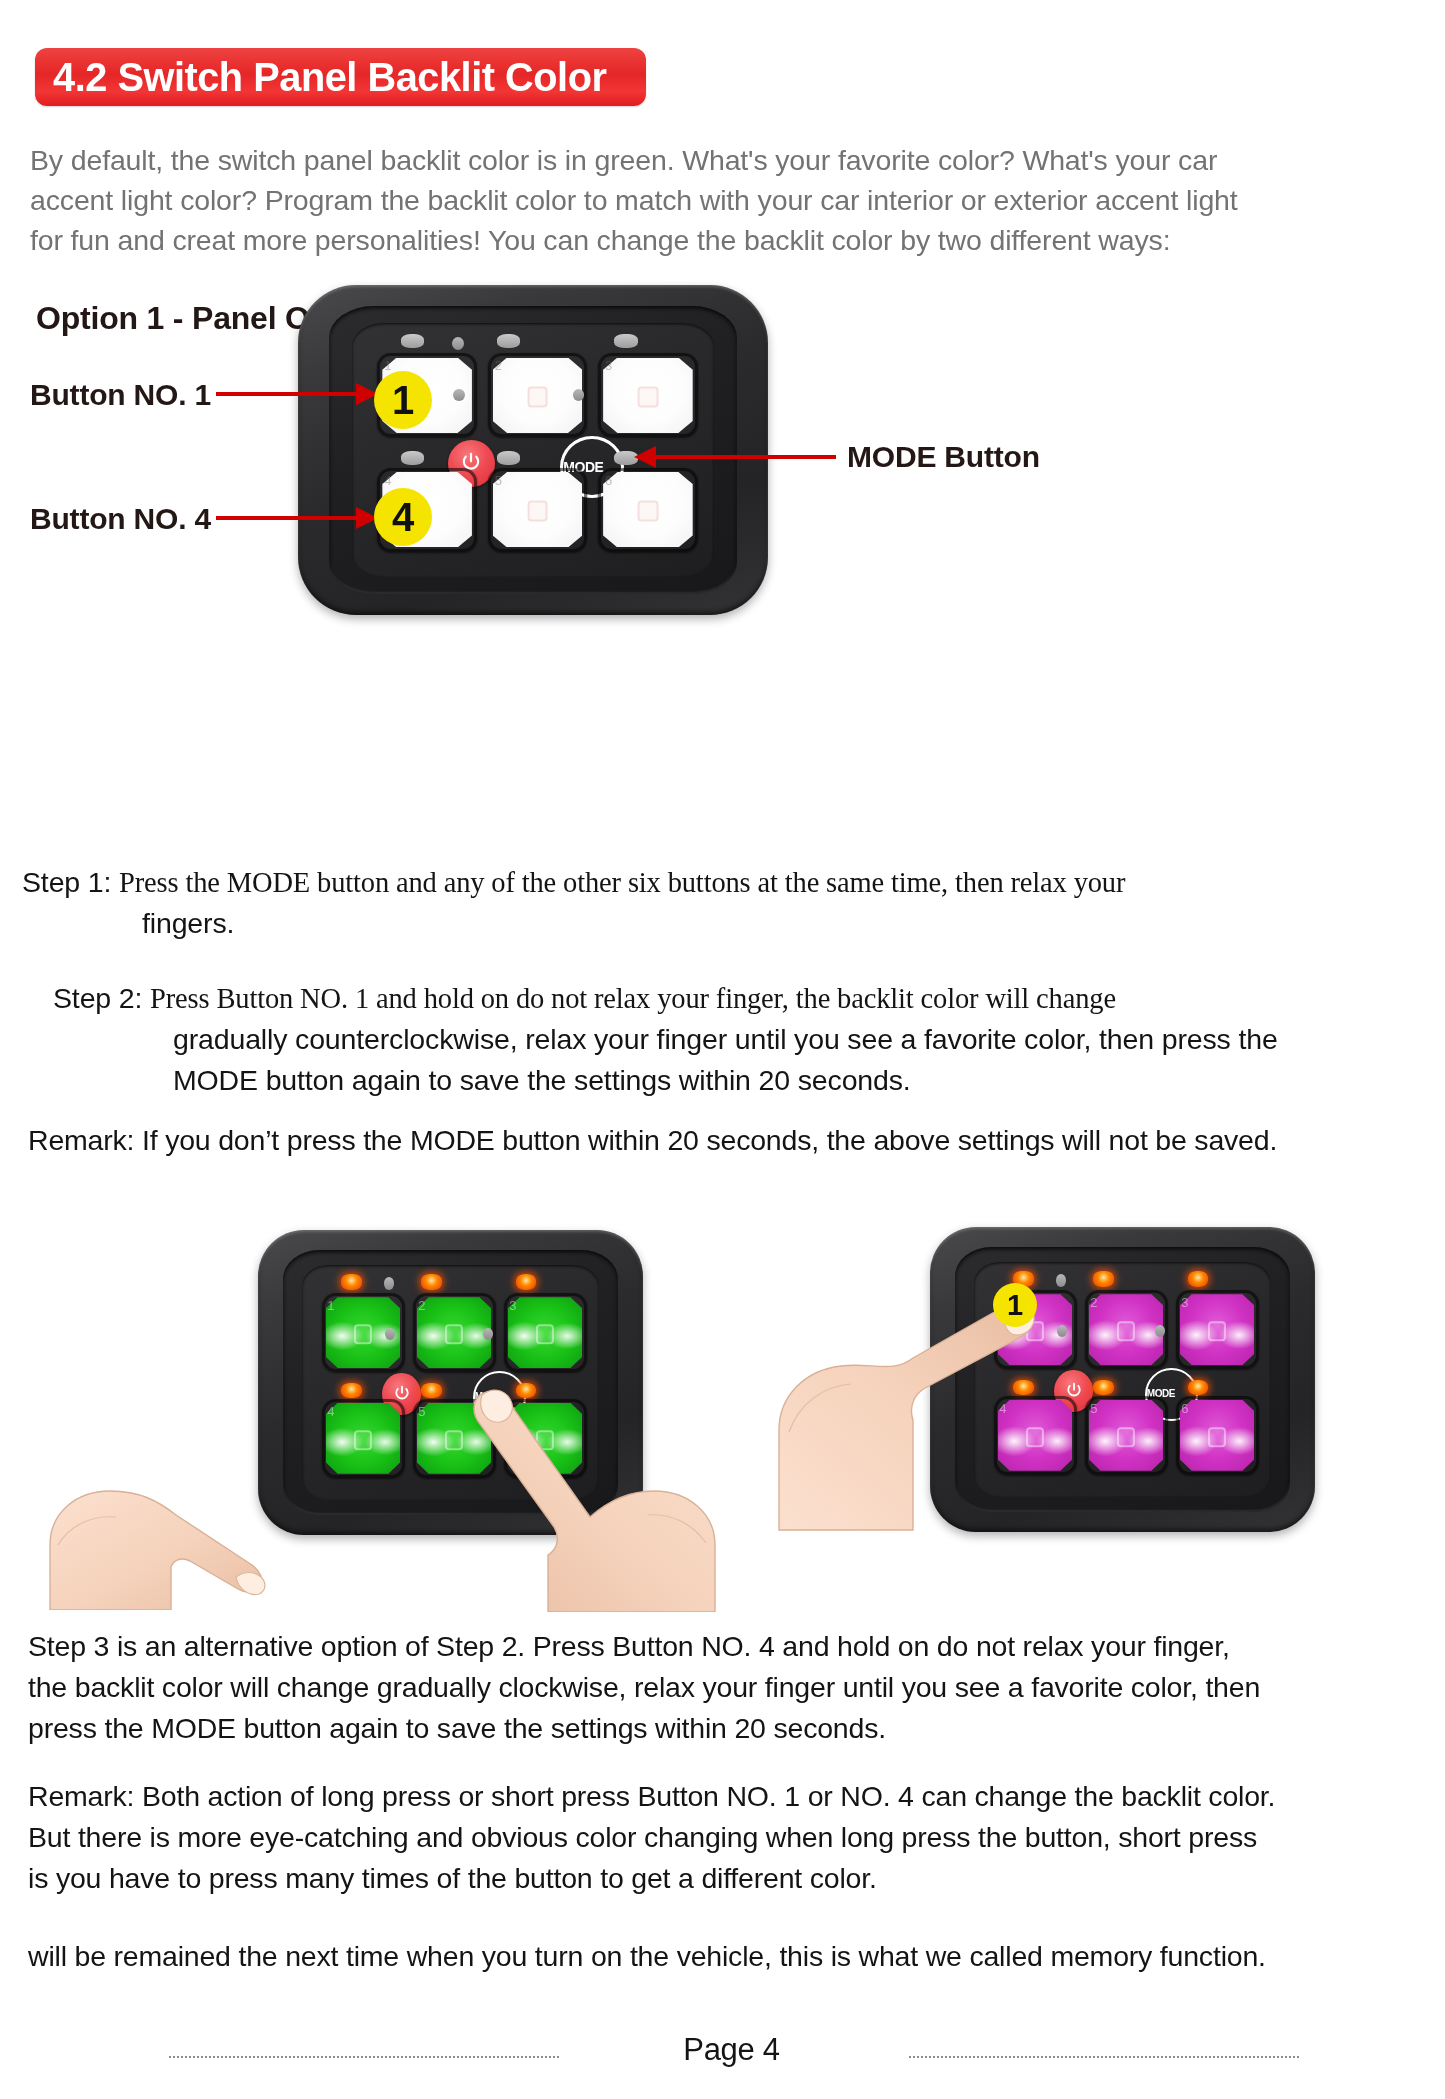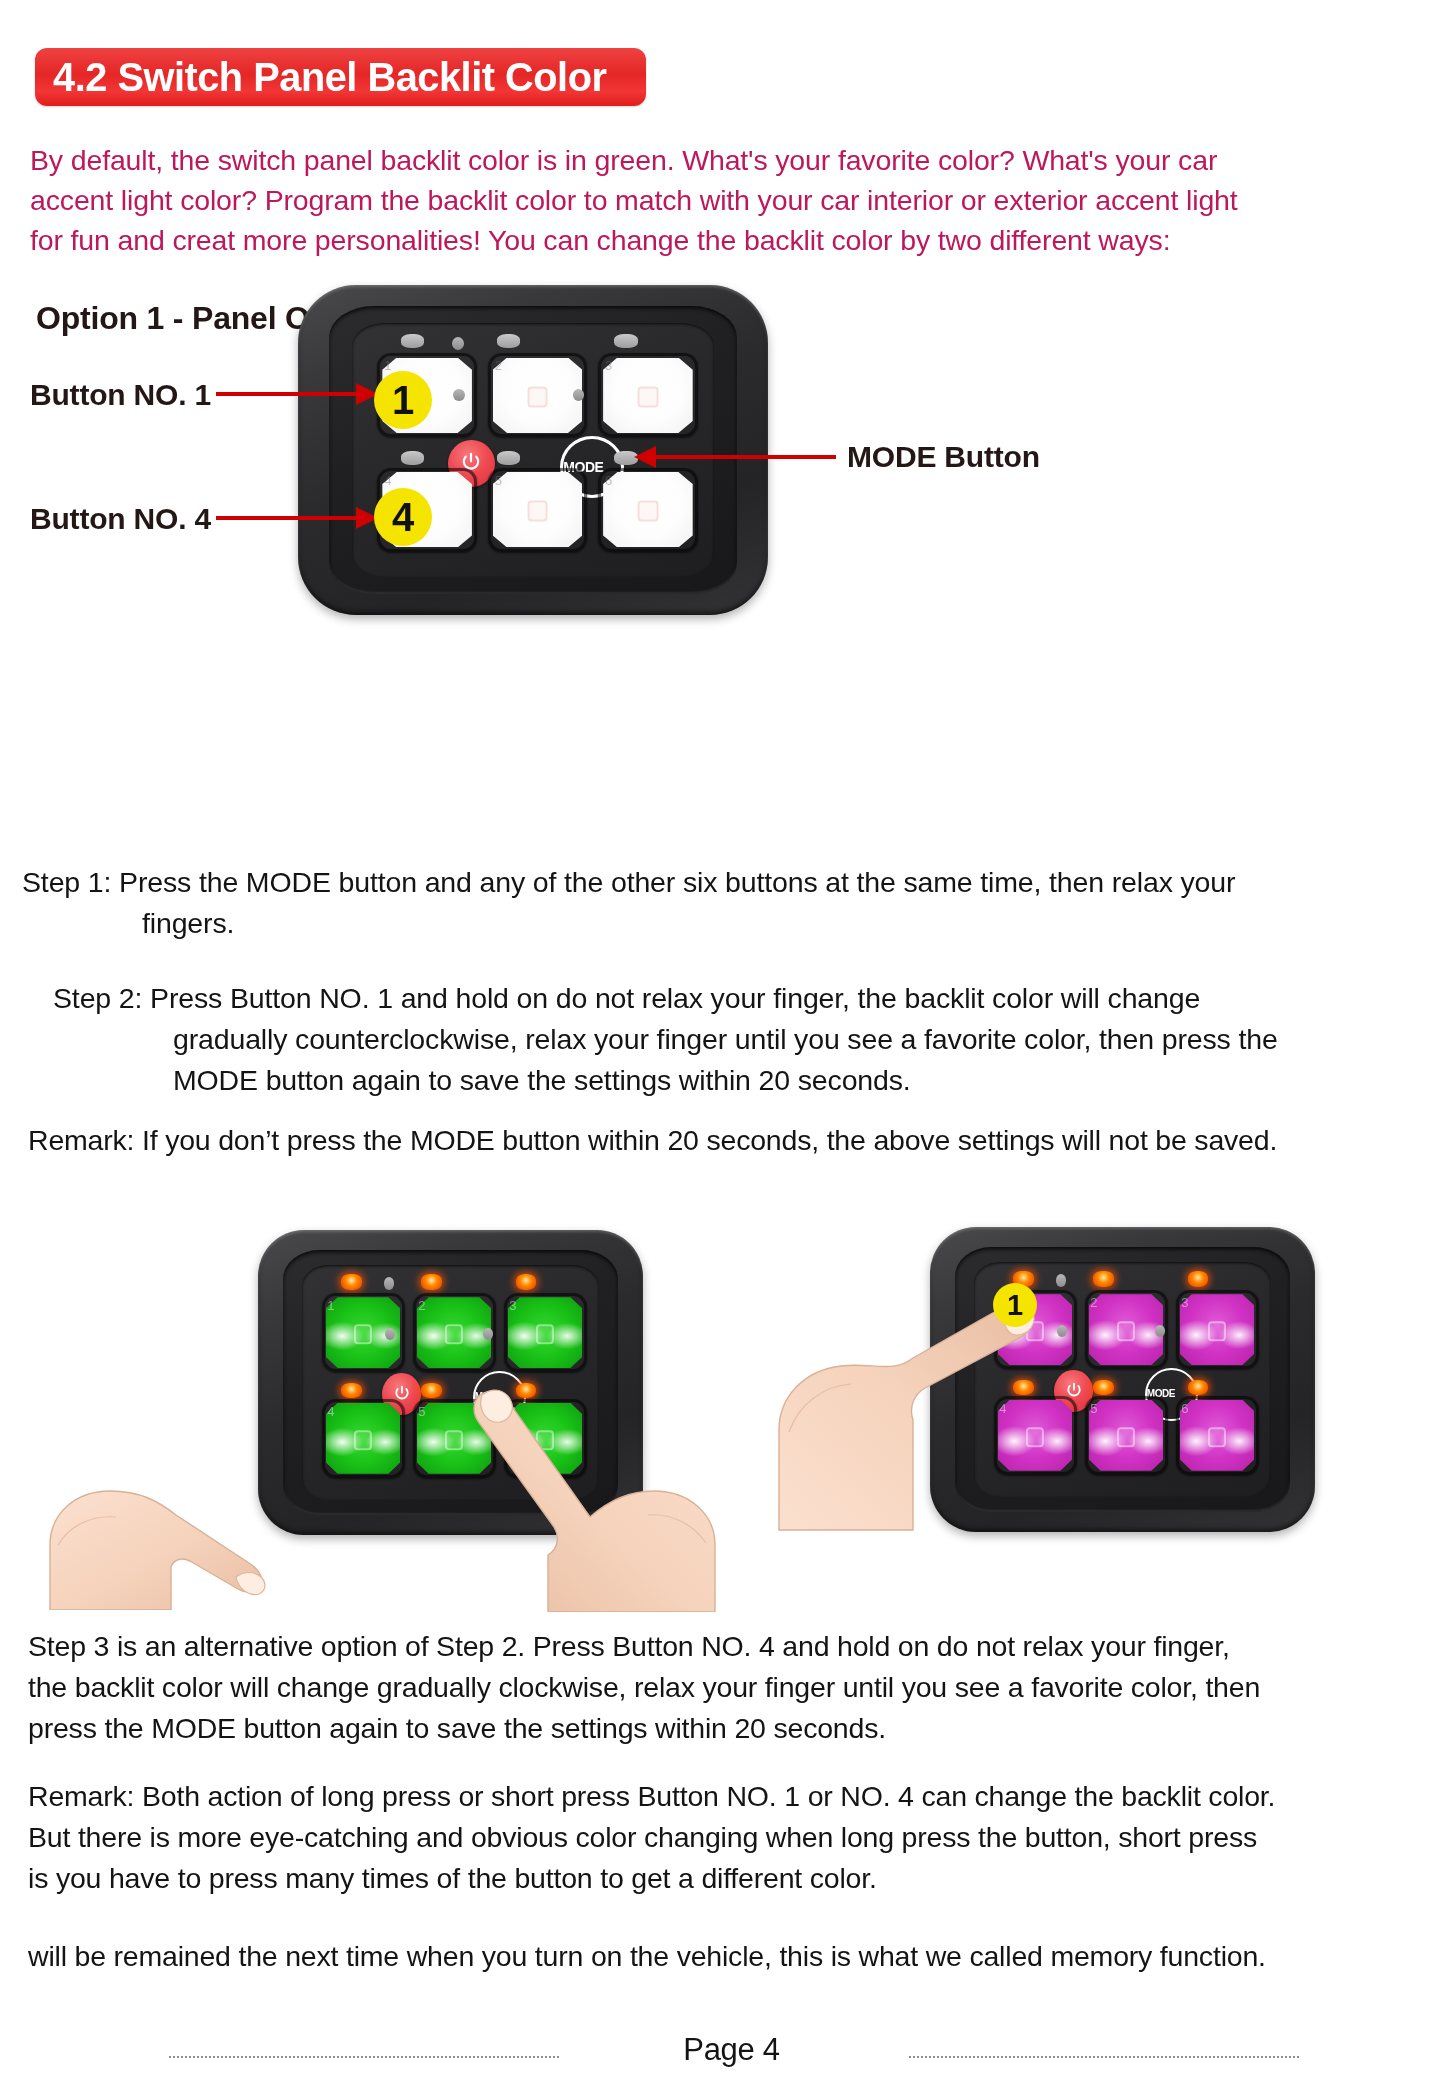--- a/index.html
+++ b/index.html
@@ -30,21 +30,21 @@
     letter-spacing:-0.5px;
     line-height:1;
     transform:scaleX(.97);
     transform-origin:left center;
     white-space:nowrap;
   }
 
   
   .intro{
     position:absolute;left:30px;top:140px;width:1390px;
-    font-size:28.5px;line-height:40px;color:#be185d;
+    font-size:28.5px;line-height:40px;color:#737373;
     letter-spacing:-0.15px;
   }
   .intro div{white-space:nowrap;}
 
   
   .option-head{
     position:absolute;left:36px;top:300px;
     font-size:32px;font-weight:bold;color:#231815;
     letter-spacing:-0.2px;
   }
@@ -183,21 +183,21 @@
   
   .hand{position:absolute;z-index:5;}
 
   
   .step{
     position:absolute;
     font-size:28.5px;line-height:41px;color:#141414;
     letter-spacing:-0.15px;
   }
   .step .lbl{font-weight:normal;}
-  .step .body{display:inline;}
+  .step .body{display:inline;font-family:Liberation Serif, serif;}
   .step-indent{margin-left:120px;display:block;white-space:nowrap;}
 
   .para{
     position:absolute;left:28px;width:1400px;
     font-size:28.5px;line-height:41px;color:#141414;
     letter-spacing:-0.2px;
   }
   .para div{white-space:nowrap;}
 
   

